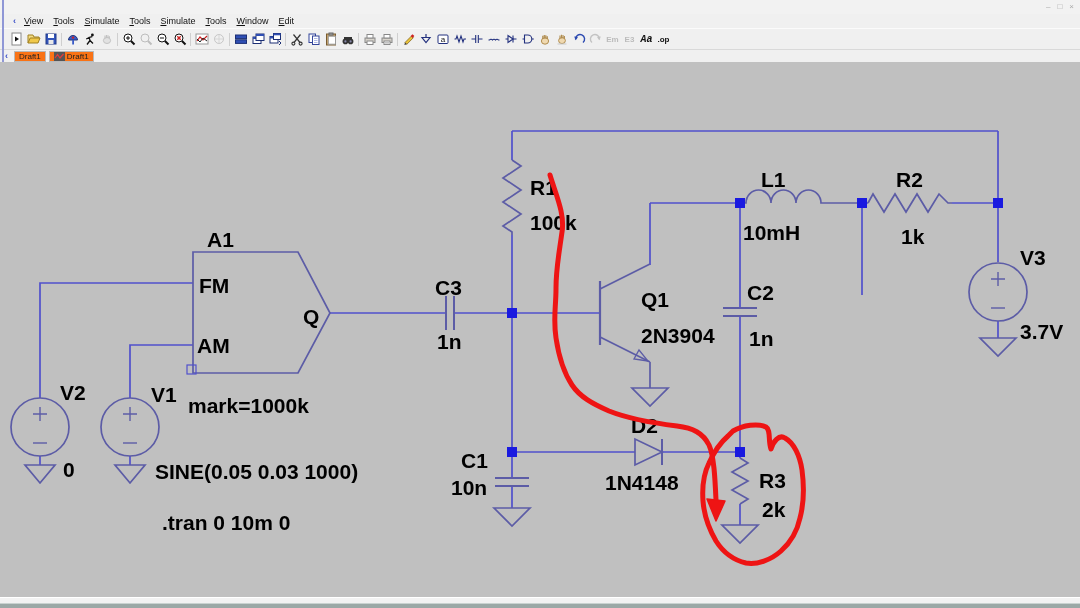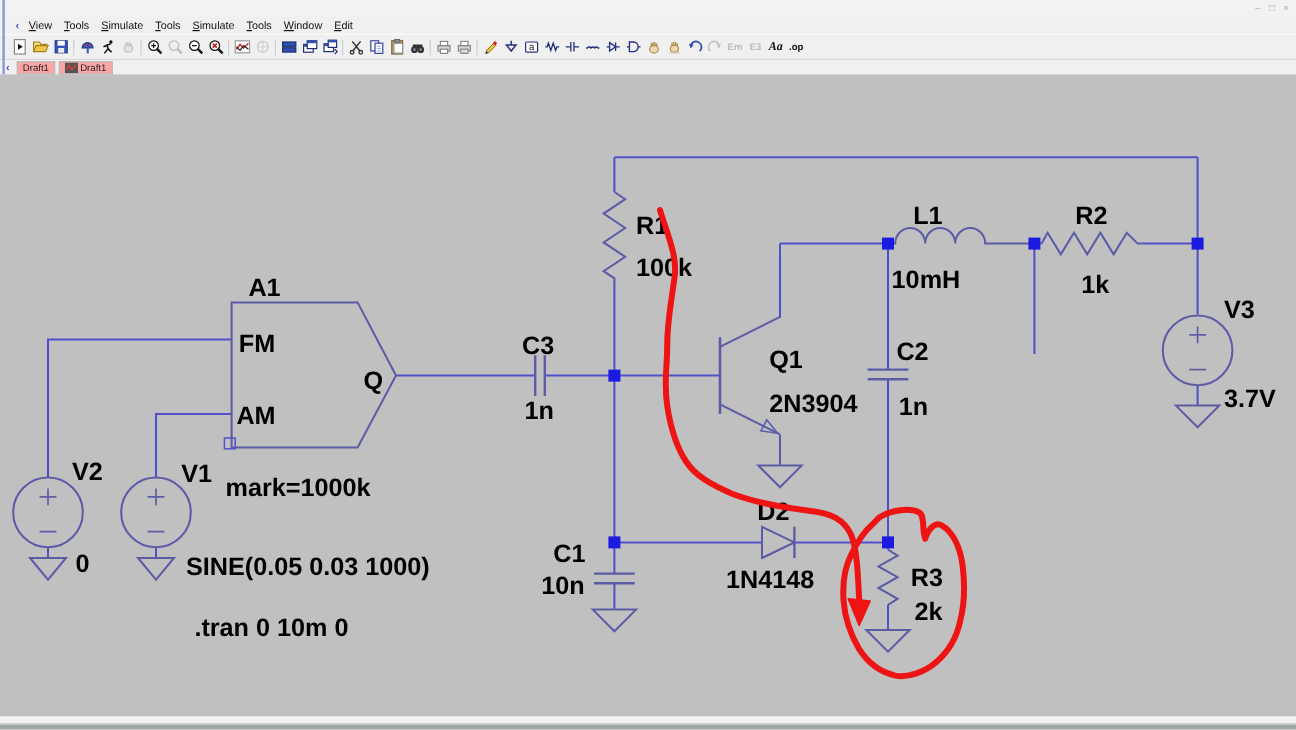--- a/index.html
+++ b/index.html
@@ -16,23 +16,23 @@
            font-size:9px;color:#111;padding-left:10px}
   .menu-item{padding:0 5px;cursor:default}
   .menu-item::first-letter{text-decoration:underline}
   .chev{color:#3c50c8;font-weight:bold;font-size:9px;padding:0 3px}
   .toolbar{height:22px;background:#f0f0f0;border-top:1px solid #fbfbfb;
            border-bottom:1px solid #d9d9d9;display:flex;align-items:center;padding-left:8px}
   .tbi{width:17px;height:17px;display:flex;align-items:center;justify-content:center;flex:0 0 auto}
   .tbsep{width:1px;height:13px;background:#cfcfcf;margin:0 2px;flex:0 0 auto}
   .tglyph{font-size:8px;font-weight:bold;color:#111}
   .tglyph.gray{color:#bcbcbc}
-  .tglyph.serif{font-family:Liberation Serif, serif;font-style:italic;font-size:10px}
+  .tglyph.serif{font-family:Liberation Mono, monospace;font-style:italic;font-size:10px}
   .tabbar{height:12px;background:#f0f0f0;display:flex;align-items:center;padding-left:2px;gap:3px}
-  .tab{height:11px;border:1px solid #b9b9b9;background:#fca5a5;display:flex;
+  .tab{height:11px;border:1px solid #b9b9b9;background:#f97316;display:flex;
        align-items:center;gap:2px;font-size:8px;padding:0 4px;color:#222}
   .canvas{position:relative;width:1080px;height:535px;background:#c0c0c0;overflow:hidden}
   .statusbar{height:6px;background:#f2f2f2;border-top:1px solid #ffffff}
   .bottomedge{height:5px;background:#9ba8a6;border-top:1px solid #c9d2d0}
   .slabel{font-family:"Liberation Sans",sans-serif;font-weight:bold;font-size:21px;fill:#000}
 </style>
 </head>
 <body>
 
 <div class="leftline"></div>

